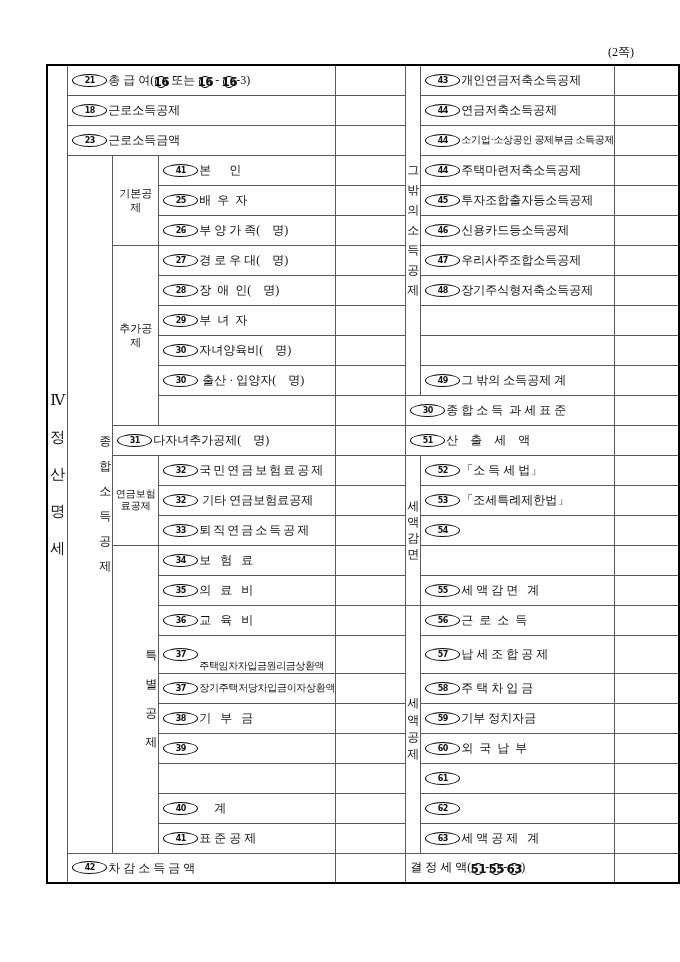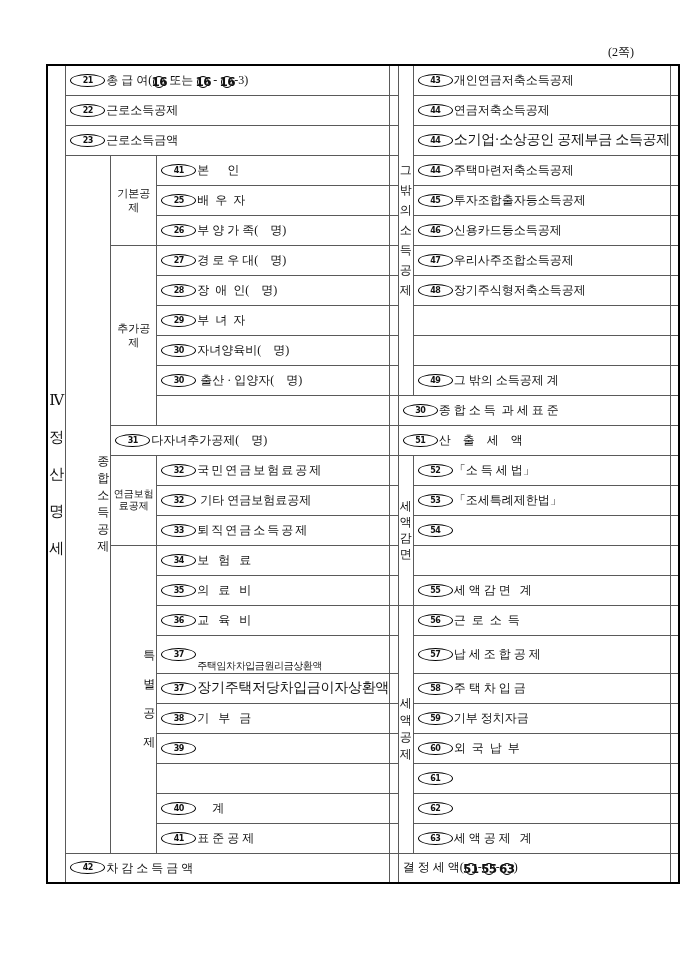--- a/index.html
+++ b/index.html
@@ -16,21 +16,21 @@
   table{border-collapse:collapse;table-layout:fixed;border:2px solid #000;}
   td{
     border:1px solid #5a5a5a;padding:0;overflow:hidden;
     vertical-align:middle;
   }
   tr{height:30px;}
   
   .lab{display:flex;align-items:center;padding-left:4px;}
   .t{white-space:pre;font-size:12px;line-height:14px;}
   .sm .t{font-size:10px;letter-spacing:-0.4px;margin-top:23px;}
-  .xs .t{font-size:14px;letter-spacing:-0.3px;}
+  .xs .t{font-size:10px;letter-spacing:-0.3px;}
   .ls2 .t{letter-spacing:2px;}
   
   .cn{
     flex:none;display:inline-flex;align-items:center;justify-content:center;
     width:35px;height:13px;border:1px solid #000;border-radius:50%;
     font-size:8px;font-weight:bold;letter-spacing:-0.5px;
     font-family:"DejaVu Sans",sans-serif;background:#fff;margin-right:1px;
     box-sizing:border-box;
   }
   .cni{
@@ -39,21 +39,21 @@
     font-size:12px;font-weight:bold;letter-spacing:-0.5px;
     font-family:"DejaVu Sans",sans-serif;vertical-align:-2px;margin:0 1px;
     box-sizing:border-box;
   }
   
   .vcell{
     text-align:center;word-break:break-all;padding:0 1px;
     font-size:12px;
   }
   .v-sec{line-height:37px;font-size:15px;}
-  .v-chonghap{line-height:17px;padding-left:31px;}
+  .v-chonghap{line-height:25px;padding-left:31px;}
   .v-gibon,.v-chuga{line-height:14px;font-size:11px;}
   .v-yeongeum{line-height:12px;font-size:10px;}
   .v-teukbyeol{line-height:29px;padding-left:32px;}
   .v-other{line-height:20px;}
   .v-gammyeon{line-height:16px;}
   .v-gongje{line-height:17px;}
   .val{background:#fff;}
 </style>
 </head>
 <body>
@@ -87,21 +87,21 @@
             <div class="lab">
               <span class="cn">43</span>
               <span class="t">개인연금저축소득공제</span>
             </div>
           </td>
           <td class="val"></td>
         </tr>
         <tr>
           <td colspan="3" class="lab-td">
             <div class="lab">
-              <span class="cn">22</span>
+              <span class="cn">18</span>
               <span class="t">근로소득공제</span>
             </div>
           </td>
           <td class="val"></td>
           <td class="lab-td">
             <div class="lab">
               <span class="cn">44</span>
               <span class="t">연금저축소득공제</span>
             </div>
           </td>

